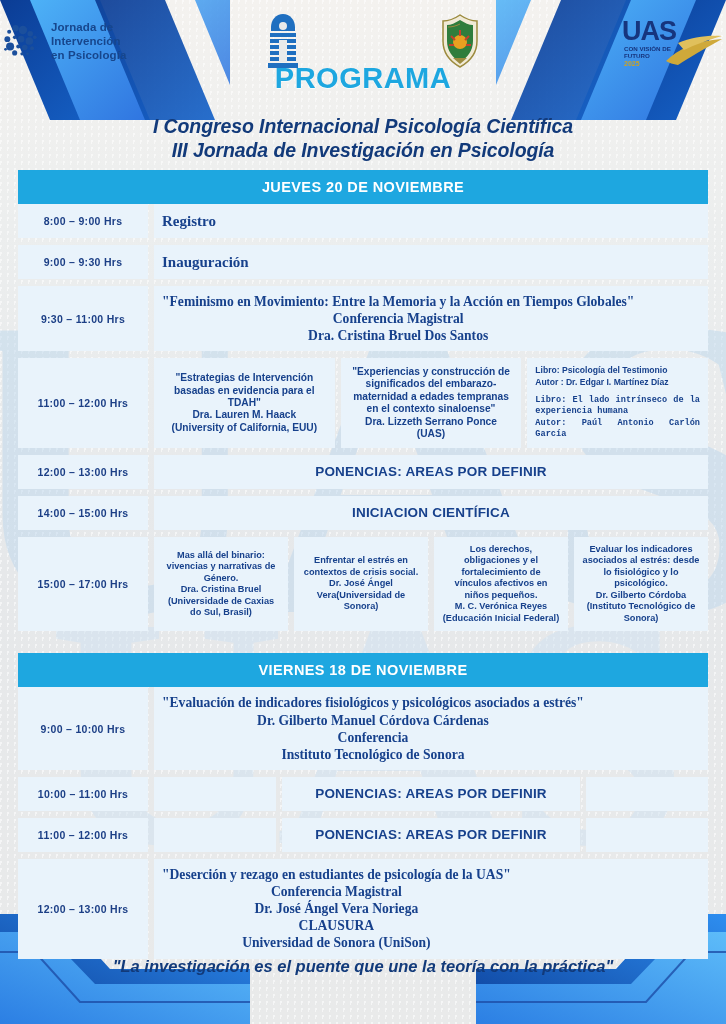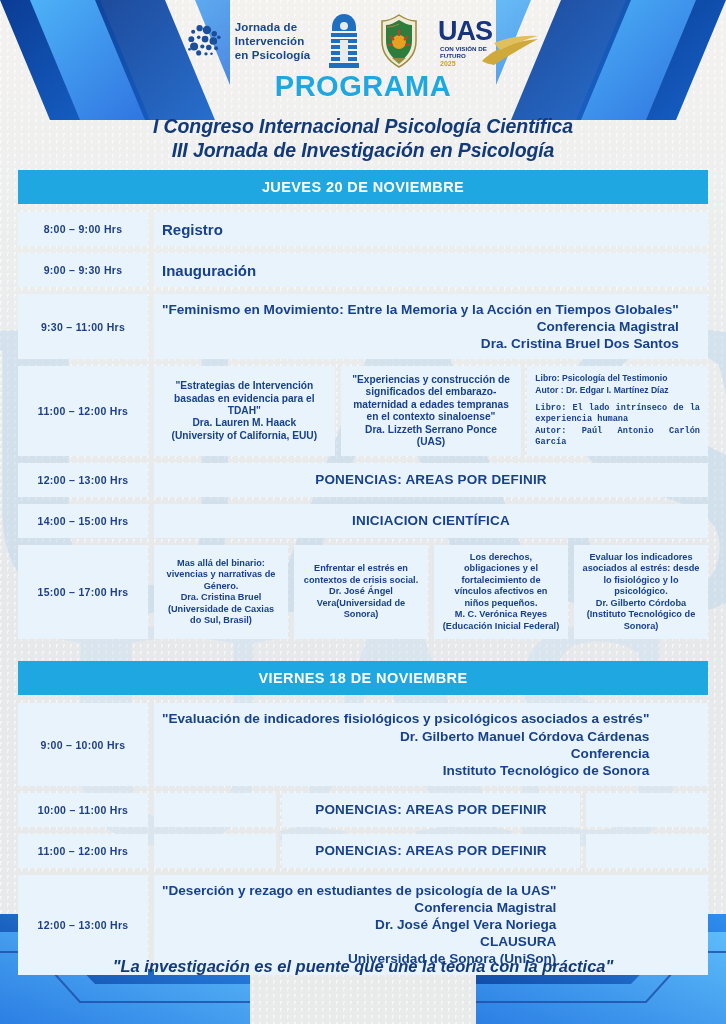--- a/index.html
+++ b/index.html
@@ -36,66 +36,66 @@
   
   .deco{position:absolute;pointer-events:none;}
   .top-left{left:0;top:0;width:230px;height:120px;}
   .top-right{right:0;top:0;width:230px;height:120px;}
   .bot-left{left:0;bottom:0;width:250px;height:110px;}
   .bot-right{right:0;bottom:0;width:250px;height:110px;}
 
   
   .logos{
     position:absolute;left:0;right:0;top:10px;height:62px;
-    display:flex;align-items:center;justify-content:center;gap:14px;z-index:5;
+    display:flex;align-items:center;justify-content:space-between;gap:14px;z-index:5;
   }
   .logo-jip{display:flex;align-items:center;gap:7px;}
   .logo-jip .dots{width:44px;height:44px;}
   .logo-jip .txt{
     color:#17468c;font-weight:bold;font-size:11.5px;line-height:1.22;
     letter-spacing:.1px;
   }
   .logo-fac{width:40px;height:58px;}
   .logo-escudo{width:42px;height:58px;}
   .logo-uas{display:block;width:108px;height:56px;}
 
   .programa{
-    position:absolute;left:0;right:0;top:70px;text-align:center;
+    position:absolute;left:0;right:0;top:62px;text-align:center;
     font-size:29px;font-weight:bold;letter-spacing:.5px;
     color:#1ea7e0;z-index:5;
     text-shadow:0 1px 0 rgba(255,255,255,.7);
   }
   .congress{
     position:absolute;left:0;right:0;top:115px;text-align:center;z-index:5;
     color:#123a7a;font-weight:bold;font-size:19.5px;line-height:1.22;
     letter-spacing:-.1px;
     font-style:italic;
   }
 
   
   .sheet{position:absolute;left:18px;right:18px;top:170px;z-index:4;}
   .daybar{
     background:#1ea7e0;color:#fff;text-align:center;font-weight:bold;
     font-size:14.5px;letter-spacing:.4px;padding:9px 0 9px;
-    margin-bottom:8px;
+    margin-bottom:0;
   }
   .row{display:flex;align-items:stretch;gap:6px;margin-bottom:7px;}
   .time{
     flex:0 0 126px;background:#e9f3fb;color:#1c3f86;
     font-size:10.5px;font-weight:bold;letter-spacing:.3px;
     display:flex;align-items:center;justify-content:center;
     padding:6px 2px;
   }
   .cells{flex:1 1 auto;display:flex;gap:6px;}
   .cell{
     background:#e9f3fb;color:#17418c;flex:1 1 0;
     display:flex;align-items:center;justify-content:center;
     text-align:center;padding:7px 8px;box-sizing:border-box;
   }
-  .cell.left{justify-content:flex-start;text-align:right;}
+  .cell.left{justify-content:flex-start;text-align:center;font-family:Liberation Serif, serif;}
   .cell.just{text-align:justify;justify-content:flex-start;}
   .big{font-size:15px;font-weight:bold;}
   .title-blk{font-size:13.6px;font-weight:bold;line-height:1.26;}
   .center-lbl{font-size:13.5px;font-weight:bold;letter-spacing:.2px;}
   .small{font-size:10.2px;font-weight:bold;line-height:1.22;}
   .smaller{font-size:9.2px;font-weight:bold;line-height:1.25;}
   .book{font-size:8.6px;font-weight:bold;line-height:1.35;text-align:justify;}
   .book p{margin:0 0 6px;}
   .book p:last-child{margin-bottom:0;font-family:Liberation Mono, monospace;}
 

